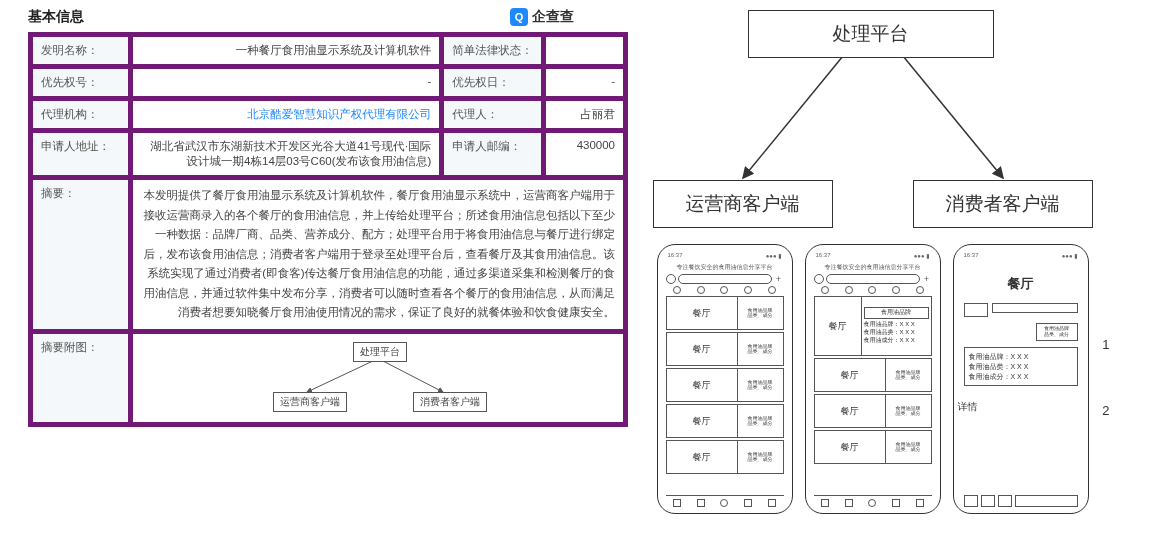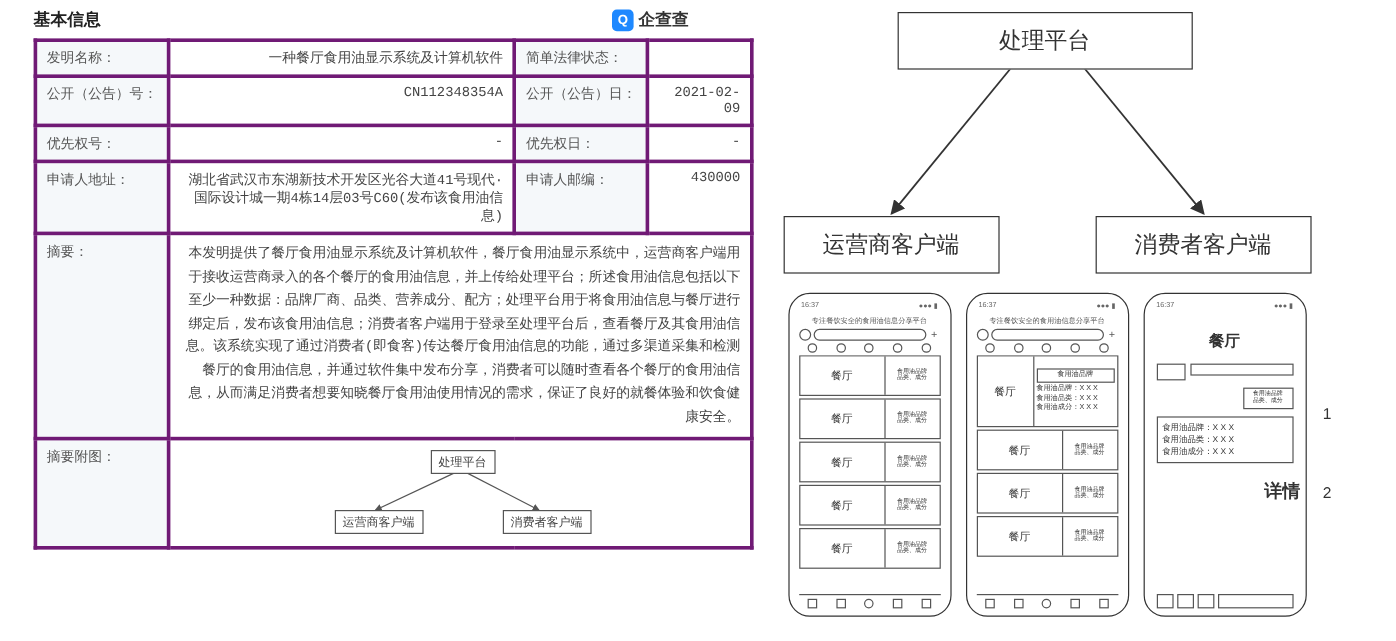--- a/index.html
+++ b/index.html
@@ -52,24 +52,23 @@
     color: #fff;
     font-size: 11px;
     font-weight: bold;
   }
   table.info {
     width: 600px;
     border-collapse: collapse;
     font-size: 11.5px;
   }
   table.info td {
-    border: 3px solid #701a75;
+    border: 5px solid #701a75;
     padding: 6px 8px;
     vertical-align: top;
-    font-family: Liberation Mono, monospace;
   }
   table.info td.label {
     background: #f5f8fa;
     color: #555;
     width: 100px;
     white-space: nowrap;
   }
   table.info td.val {
     color: #444;
     text-align: right;
@@ -107,21 +106,21 @@
   .pitem .tag { width: 46px; border-left: 1px solid #555; font-size: 5px; display:flex; flex-direction:column; align-items:center; justify-content:center; line-height:1.1; }
   .bottombar { height: 14px; border-top: 1px solid #555; display:flex; justify-content:space-around; align-items:center; font-size:7px; color:#555; padding-top:1px; margin: 0 4px; }
   .bottombar span { width:8px; height:8px; border:1px solid #555; }
   .bottombar span:nth-child(3) { border-radius:50%; }
   
   .phead3 { font-size: 13px; text-align:center; font-weight:600; margin:14px 0 6px; }
   .p3-block { border: 1px solid #555; margin: 4px 6px; font-size: 7px; padding: 4px; line-height:1.4; position: relative; }
   .p3-row { display:flex; margin: 4px 6px; gap:4px; }
   .p3-bar { flex:1; height:10px; border:1px solid #555; }
   .p3-tab { width:24px; height:14px; border:1px solid #555; }
-  .p3-detail { font-size:15px; text-align:right; font-weight:700; margin:10px 0; }
+  .p3-detail { font-size:10px; text-align:left; font-weight:400; margin:10px 0; }
   .p3-bottom { display:flex; gap:3px; padding:0 6px 2px; }
   .p3-bottom span { width:14px; height:12px; border:1px solid #555; }
   .p3-bottom span.long { flex:1; }
   .num-label { position:absolute; font-size:13px; }
 </style>
 </head>
 <body>
 
 <div class="left-panel">
   <div class="header-row">
@@ -134,30 +133,30 @@
 
   <table class="info">
     <tbody>
         <tr>
       <td class="label">发明名称：</td>
       <td class="val">一种餐厅食用油显示系统及计算机软件</td>
       <td class="label">简单法律状态：</td>
       <td class="val"></td>
     </tr>
     <tr>
-      <td class="label">公开（公告）号：</td>
-      <td class="val">CN112348354A</td>
-      <td class="label">公开（公告）日：</td>
-      <td class="val">2021-02-09</td>
-    </tr>
-    <tr>
       <td class="label">优先权号：</td>
       <td class="val">-</td>
       <td class="label">优先权日：</td>
       <td class="val">-</td>
+    </tr>
+    <tr>
+      <td class="label">代理机构：</td>
+      <td class="val"><a>北京酷爱智慧知识产权代理有限公司</a></td>
+      <td class="label">代理人：</td>
+      <td class="val">占丽君</td>
     </tr>
     <tr>
       <td class="label">申请人地址：</td>
       <td class="val">湖北省武汉市东湖新技术开发区光谷大道41号现代·国际设计城一期4栋14层03号C60(发布该食用油信息)</td>
       <td class="label">申请人邮编：</td>
       <td class="val">430000</td>
     </tr>
     <tr>
       <td class="label">摘要：</td>
       <td class="val abstract" colspan="3">本发明提供了餐厅食用油显示系统及计算机软件，餐厅食用油显示系统中，运营商客户端用于接收运营商录入的各个餐厅的食用油信息，并上传给处理平台；所述食用油信息包括以下至少一种数据：品牌厂商、品类、营养成分、配方；处理平台用于将食用油信息与餐厅进行绑定后，发布该食用油信息；消费者客户端用于登录至处理平台后，查看餐厅及其食用油信息。该系统实现了通过消费者(即食客)传达餐厅食用油信息的功能，通过多渠道采集和检测餐厅的食用油信息，并通过软件集中发布分享，消费者可以随时查看各个餐厅的食用油信息，从而满足消费者想要知晓餐厅食用油使用情况的需求，保证了良好的就餐体验和饮食健康安全。</td>

